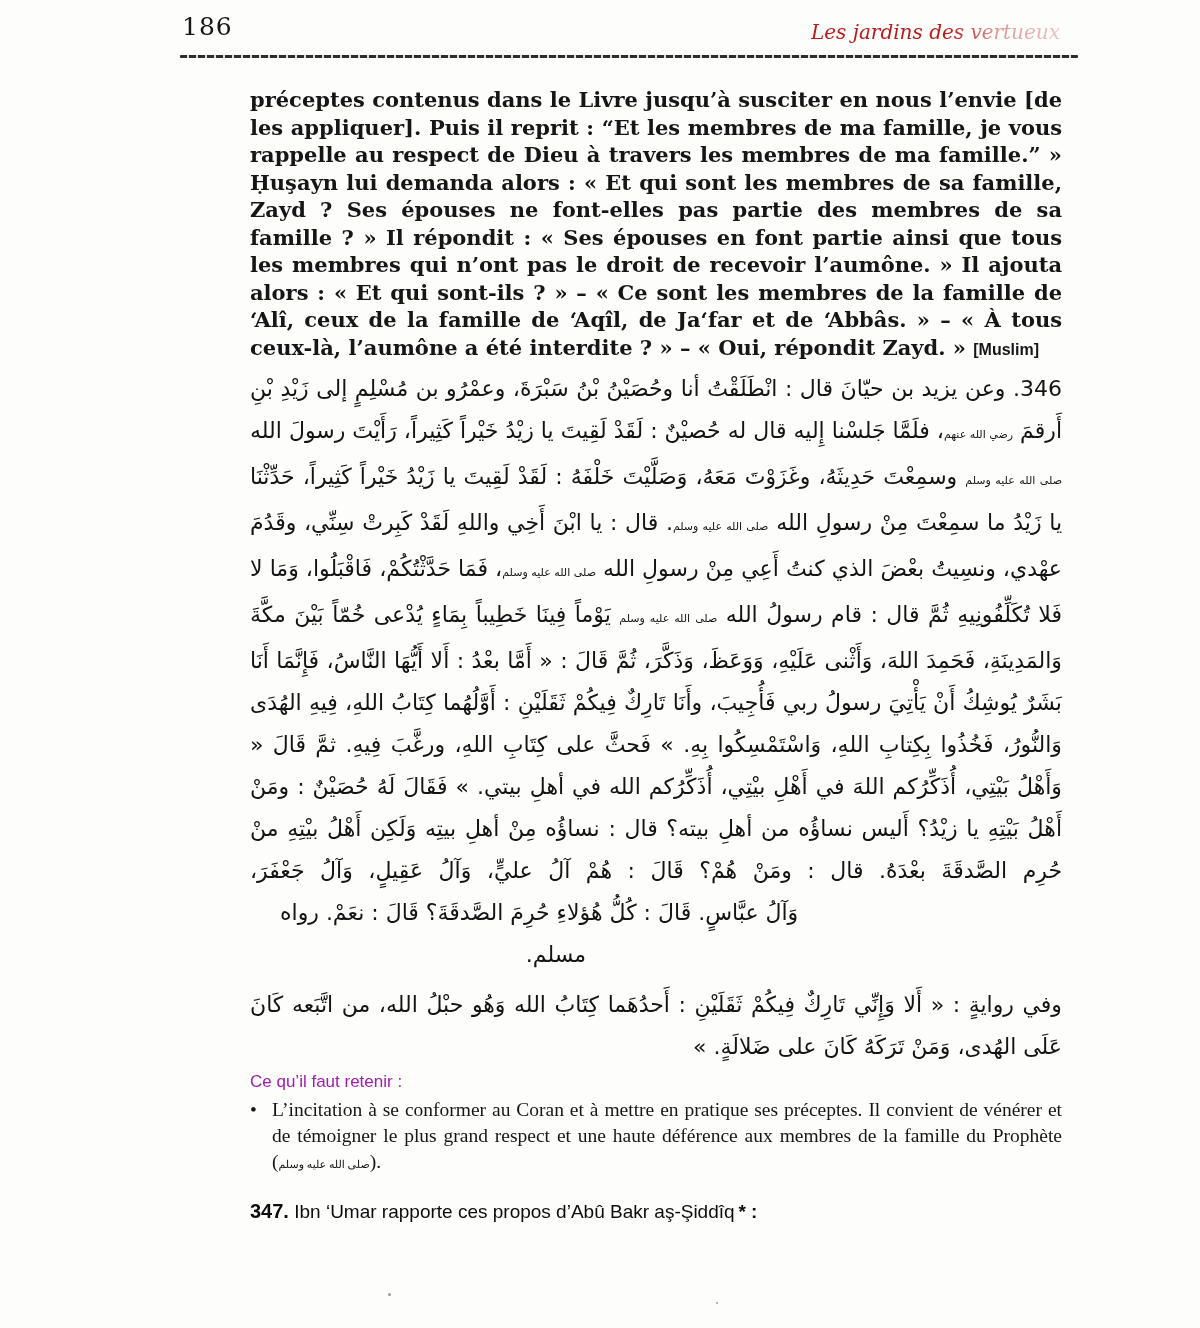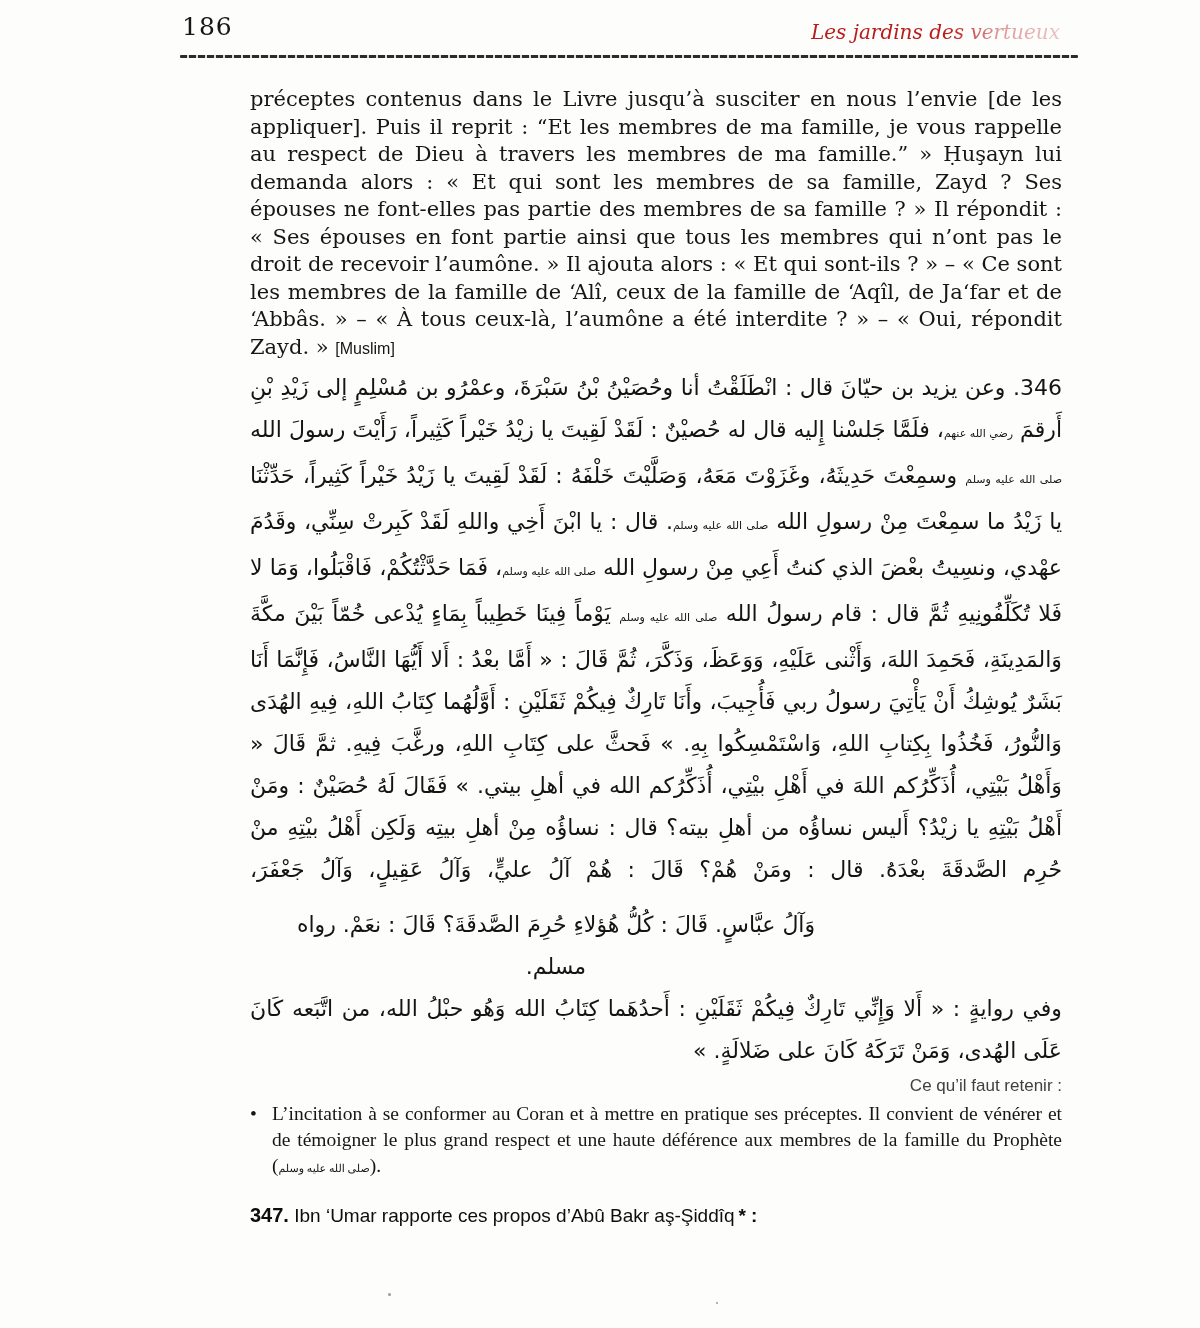--- a/index.html
+++ b/index.html
@@ -33,46 +33,47 @@
   
   .content{
     position:absolute;left:250px;top:0;width:812px;
     padding-top:86px;
   }
   .fr-para{
     margin:0;
     font-family:"DejaVu Serif",serif;
     font-size:21px;line-height:27.5px;
     text-align:justify;
+    font-weight:bold;
   }
   .fr-para + .fr-para{margin-top:2px;}
   .src-tag{
     font-family:"Liberation Sans",sans-serif;
     font-size:16px;letter-spacing:0;
   }
   
   .ar{
     direction:rtl;
     font-family:"DejaVu Sans",sans-serif;
     font-size:22px;line-height:42px;
     text-align:justify;
     color:#141414;
   }
   .ar-main{margin-top:5px;text-align-last:justify;}
   .ar-center{
-    text-align:center;text-align-last:center;
-    padding-left:30px;padding-right:230px;margin-top:13px;
+    text-align:left;text-align-last:center;
+    padding-left:30px;padding-right:230px;
   }
-  .ar-variant{margin-top:0;}
+  .ar-variant{margin-top:8px;}
   .saw,.hon{font-size:11px;letter-spacing:0;}
   
   .retenir-label{
     margin-top:3px;
     font-family:"Liberation Sans",sans-serif;
-    font-size:17px;line-height:22px;color:#404040;text-align:right;
+    font-size:17px;line-height:22px;color:#a21caf;
   }
   .bullets{margin-top:4px;}
   .bullet-row{
     font-family:Liberation Serif, serif;
     font-size:19.5px;line-height:26px;
     text-align:justify;
     padding-left:22px;text-indent:-22px;
   }
   .bullet-glyph{display:inline-block;width:22px;text-indent:0;}
   

